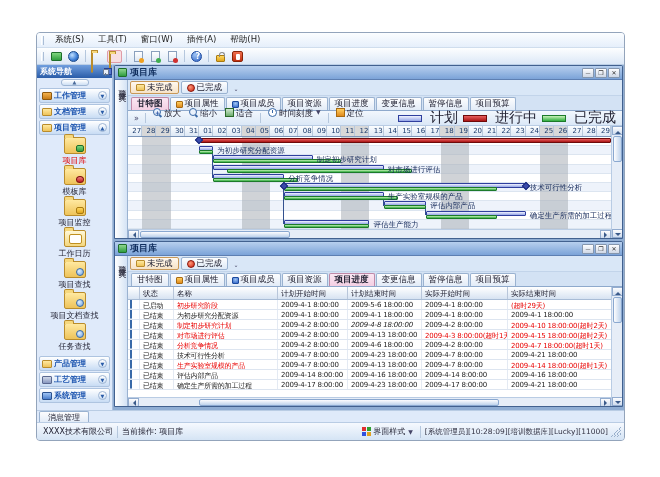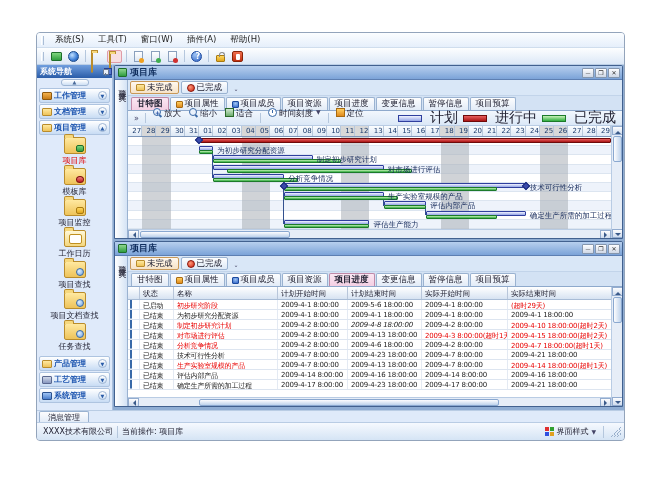--- a/index.html
+++ b/index.html
@@ -707,17 +707,18 @@
         <span class="style-ic" data-name="style-palette-icon">
             <i></i>
             <i></i>
             <i></i>
             <i></i>
           </span>
         <span data-name="style-button-label">界面样式</span>
         <span class="gt-drop" data-name="chevron-down-icon">▼</span>
       </span>
       <span class="st-sep"></span>
+      <span class="st-session" data-name="session-info">[系统管理员][10:28:09][培训数据库][Lucky][11000]</span>
       <span class="st-grip" data-name="resize-grip"></span>
     </div>
 
   </div>
 </div>
 
 </body></html>

